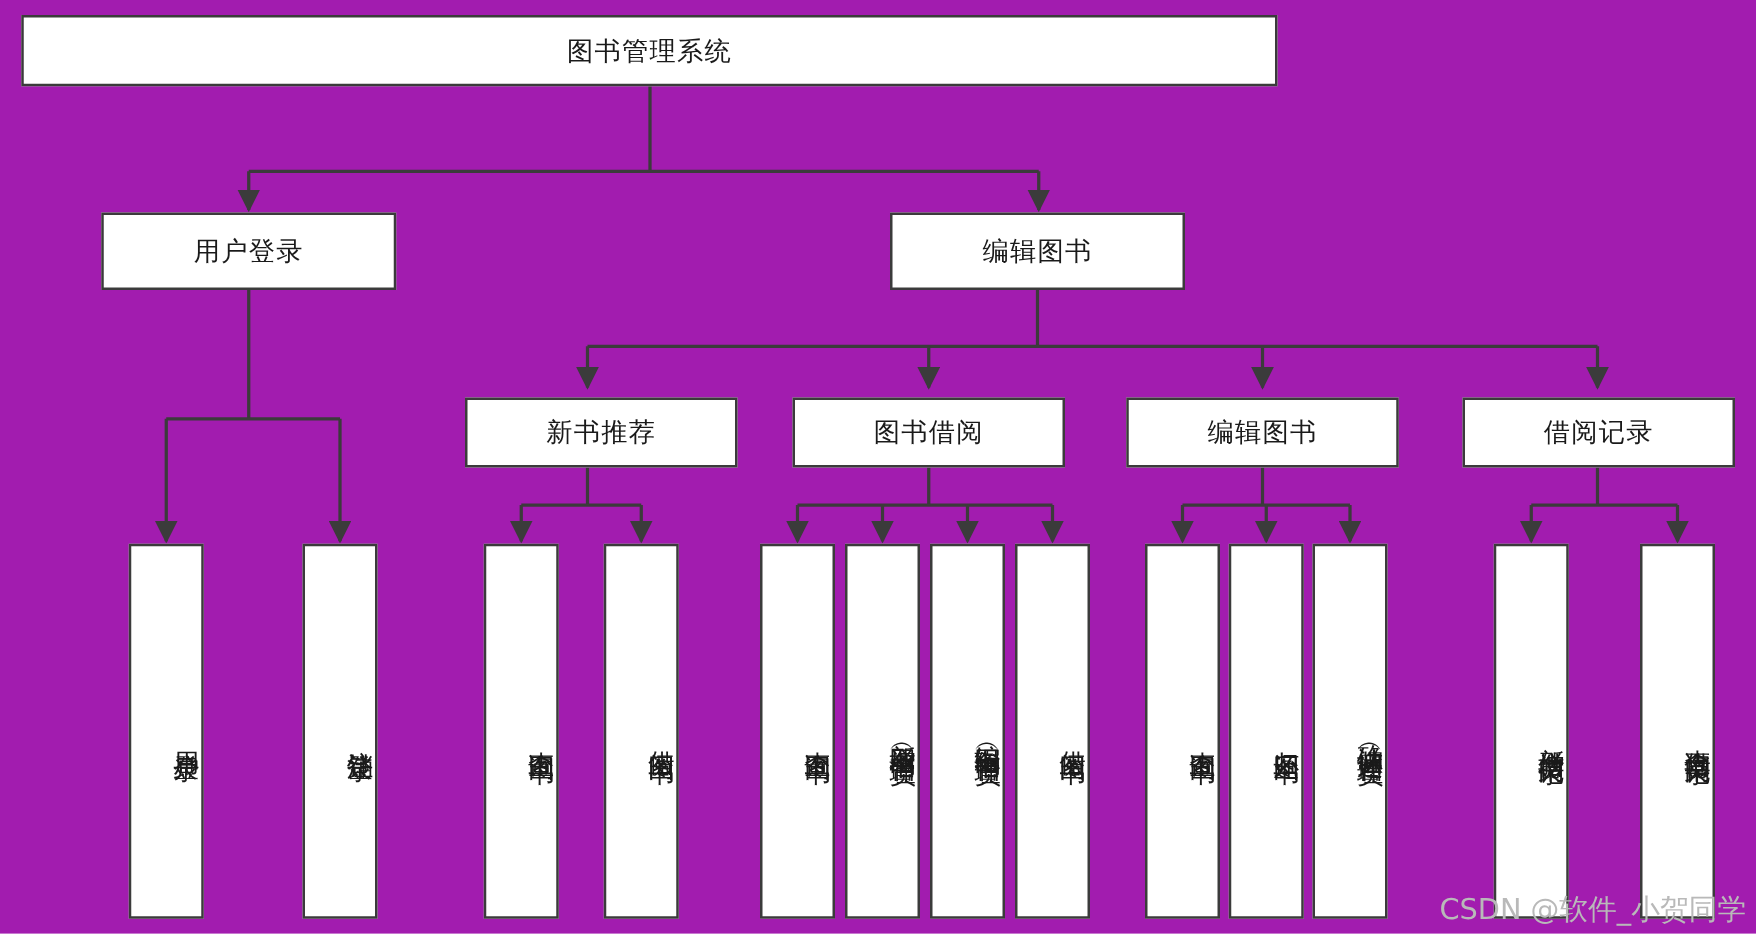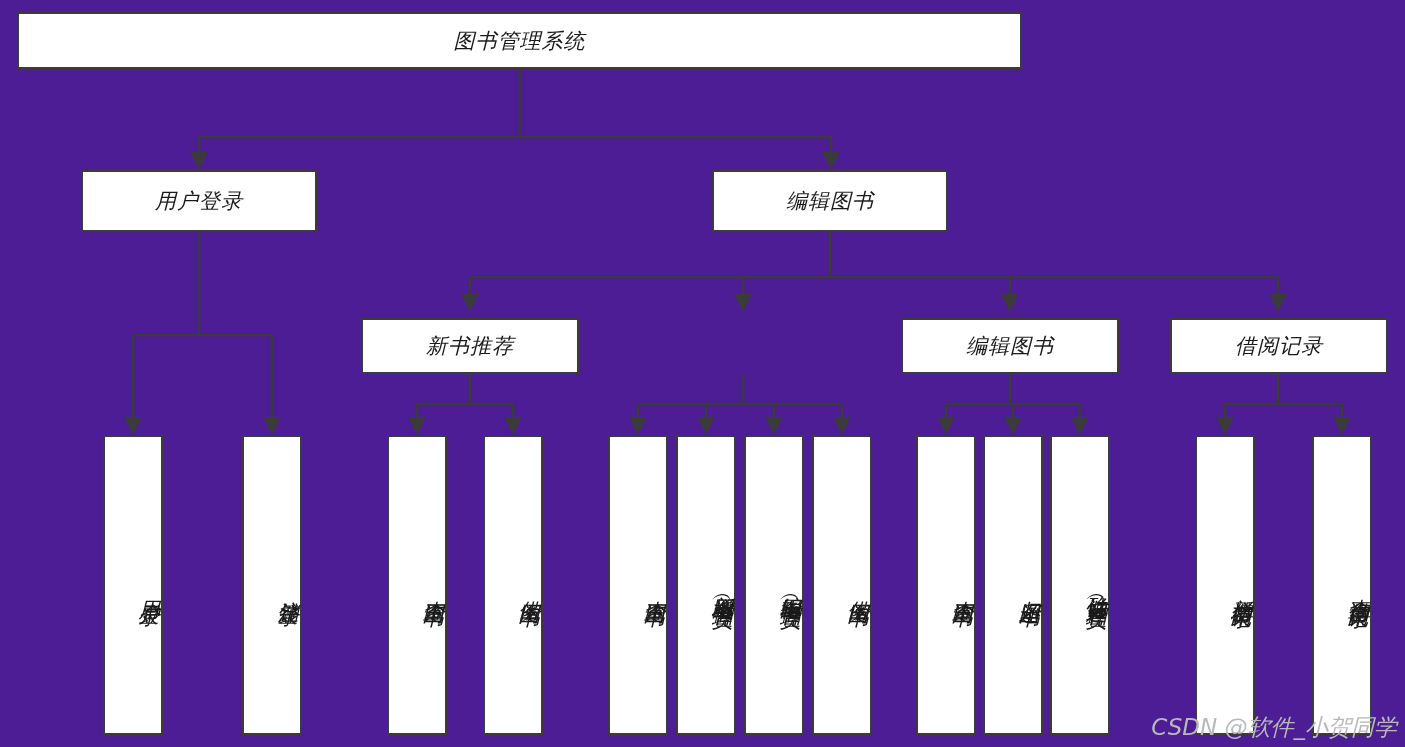--- a/index.html
+++ b/index.html
@@ -8,23 +8,22 @@
     padding: 0;
     background: #ffffff;
   }
   body {
     font-family: "DejaVu Sans", "Liberation Sans", sans-serif;
   }
   #canvas {
     position: relative;
     width: 1405px;
     height: 747px;
-    background: #4c1d95;
+    background: #a21caf;
     overflow: hidden;
-    font-style: italic;
   }
   #wires {
     position: absolute;
     left: 0;
     top: 0;
     width: 1405px;
     height: 747px;
     pointer-events: none;
   }
   .node {
@@ -127,22 +126,25 @@
     <span class="lbl">图书管理系统</span>
   </div>
 
   <div class="node horiz" style="left:81px; top:170px; width:236px; height:62px;">
     <span class="lbl">用户登录</span>
   </div>
   <div class="node horiz" style="left:712px; top:170px; width:236px; height:62px;">
     <span class="lbl">编辑图书</span>
   </div>
 
-  <div class="node horiz" style="left:361px; top:318px; width:218px; height:56px;">
+  <div class="node horiz" style="left:372px; top:318px; width:218px; height:56px;">
     <span class="lbl">新书推荐</span>
+  </div>
+  <div class="node horiz" style="left:634px; top:318px; width:218px; height:56px;">
+    <span class="lbl">图书借阅</span>
   </div>
   <div class="node horiz" style="left:901px; top:318px; width:218px; height:56px;">
     <span class="lbl">编辑图书</span>
   </div>
   <div class="node horiz" style="left:1170px; top:318px; width:218px; height:56px;">
     <span class="lbl">借阅记录</span>
   </div>
 
   <div class="node vert" style="left:103px; top:435px; width:60px; height:300px;">
     <span class="lbl">用户登录</span>

